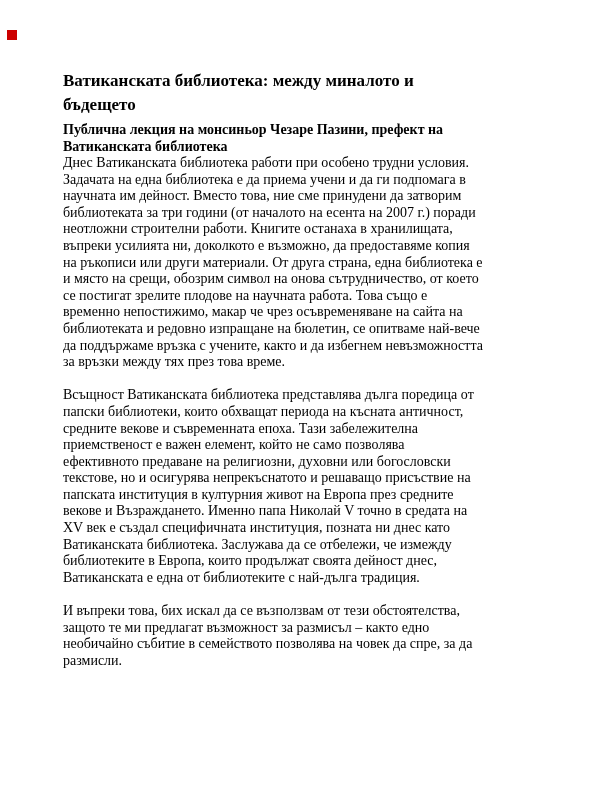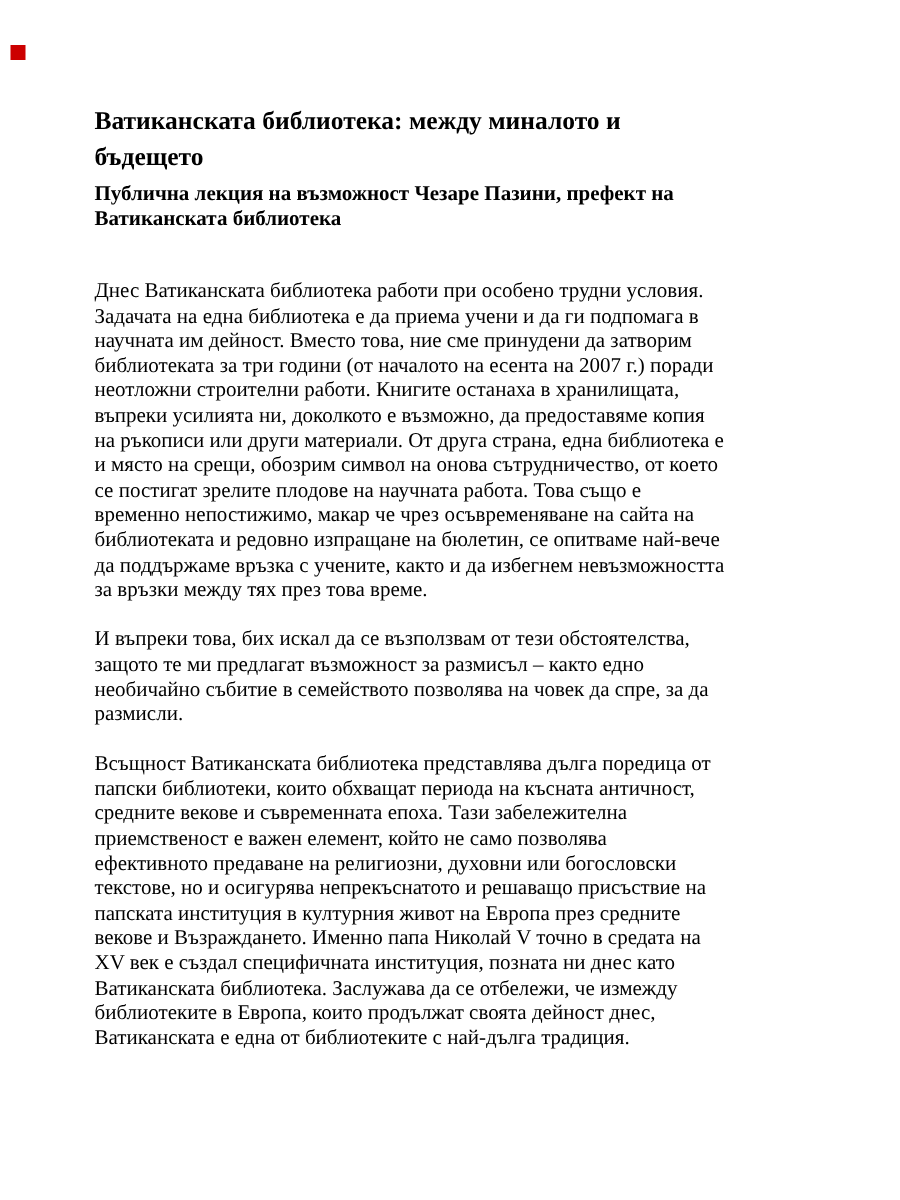--- a/index.html
+++ b/index.html
@@ -43,71 +43,70 @@
     white-space: pre;
   }
   .doc-subtitle {
     margin: 4px 0 0 0;
     font-size: 14px;
     font-weight: bold;
     line-height: 17px;
     white-space: pre;
   }
   .doc-body {
-    margin-top: 32px;
   }
   .doc-body p {
     margin: 0 0 16.6px 0;
     font-size: 14px;
     line-height: 16.6px;
     white-space: pre;
   }
 </style>
 </head>
 <body>
 
 <div class="page">
 
   <div class="annotation-marker" style="background: rgb(204, 0, 0);"></div>
 
   <div class="content">
 
     <h1 class="doc-title">Ватиканската библиотека: между миналото и
 бъдещето</h1>
 
-    <h2 class="doc-subtitle">Публична лекция на възможност Чезаре Пазини, префект на
+    <h2 class="doc-subtitle">Публична лекция на монсиньор Чезаре Пазини, префект на
 Ватиканската библиотека</h2>
 
     <div class="doc-body">
 
     <p>Днес Ватиканската библиотека работи при особено трудни условия.
 Задачата на една библиотека е да приема учени и да ги подпомага в
 научната им дейност. Вместо това, ние сме принудени да затворим
 библиотеката за три години (от началото на есента на 2007 г.) поради
 неотложни строителни работи. Книгите останаха в хранилищата,
 въпреки усилията ни, доколкото е възможно, да предоставяме копия
 на ръкописи или други материали. От друга страна, една библиотека е
 и място на срещи, обозрим символ на онова сътрудничество, от което
 се постигат зрелите плодове на научната работа. Това също е
 временно непостижимо, макар че чрез осъвременяване на сайта на
 библиотеката и редовно изпращане на бюлетин, се опитваме най-вече
 да поддържаме връзка с учените, както и да избегнем невъзможността
 за връзки между тях през това време.</p>
-        <p>И въпреки това, бих искал да се възползвам от тези обстоятелства,
-защото те ми предлагат възможност за размисъл – както едно
-необичайно събитие в семейството позволява на човек да спре, за да
-размисли.</p>
         <p>Всъщност Ватиканската библиотека представлява дълга поредица от
 папски библиотеки, които обхващат периода на късната античност,
 средните векове и съвременната епоха. Тази забележителна
 приемственост е важен елемент, който не само позволява
 ефективното предаване на религиозни, духовни или богословски
 текстове, но и осигурява непрекъснатото и решаващо присъствие на
 папската институция в културния живот на Европа през средните
 векове и Възраждането. Именно папа Николай V точно в средата на
 XV век е създал специфичната институция, позната ни днес като
 Ватиканската библиотека. Заслужава да се отбележи, че измежду
 библиотеките в Европа, които продължат своята дейност днес,
 Ватиканската е една от библиотеките с най-дълга традиция.</p>
+        <p>И въпреки това, бих искал да се възползвам от тези обстоятелства,
+защото те ми предлагат възможност за размисъл – както едно
+необичайно събитие в семейството позволява на човек да спре, за да
+размисли.</p>
       </div>
 
   </div>
 </div>
 
 </body></html>

